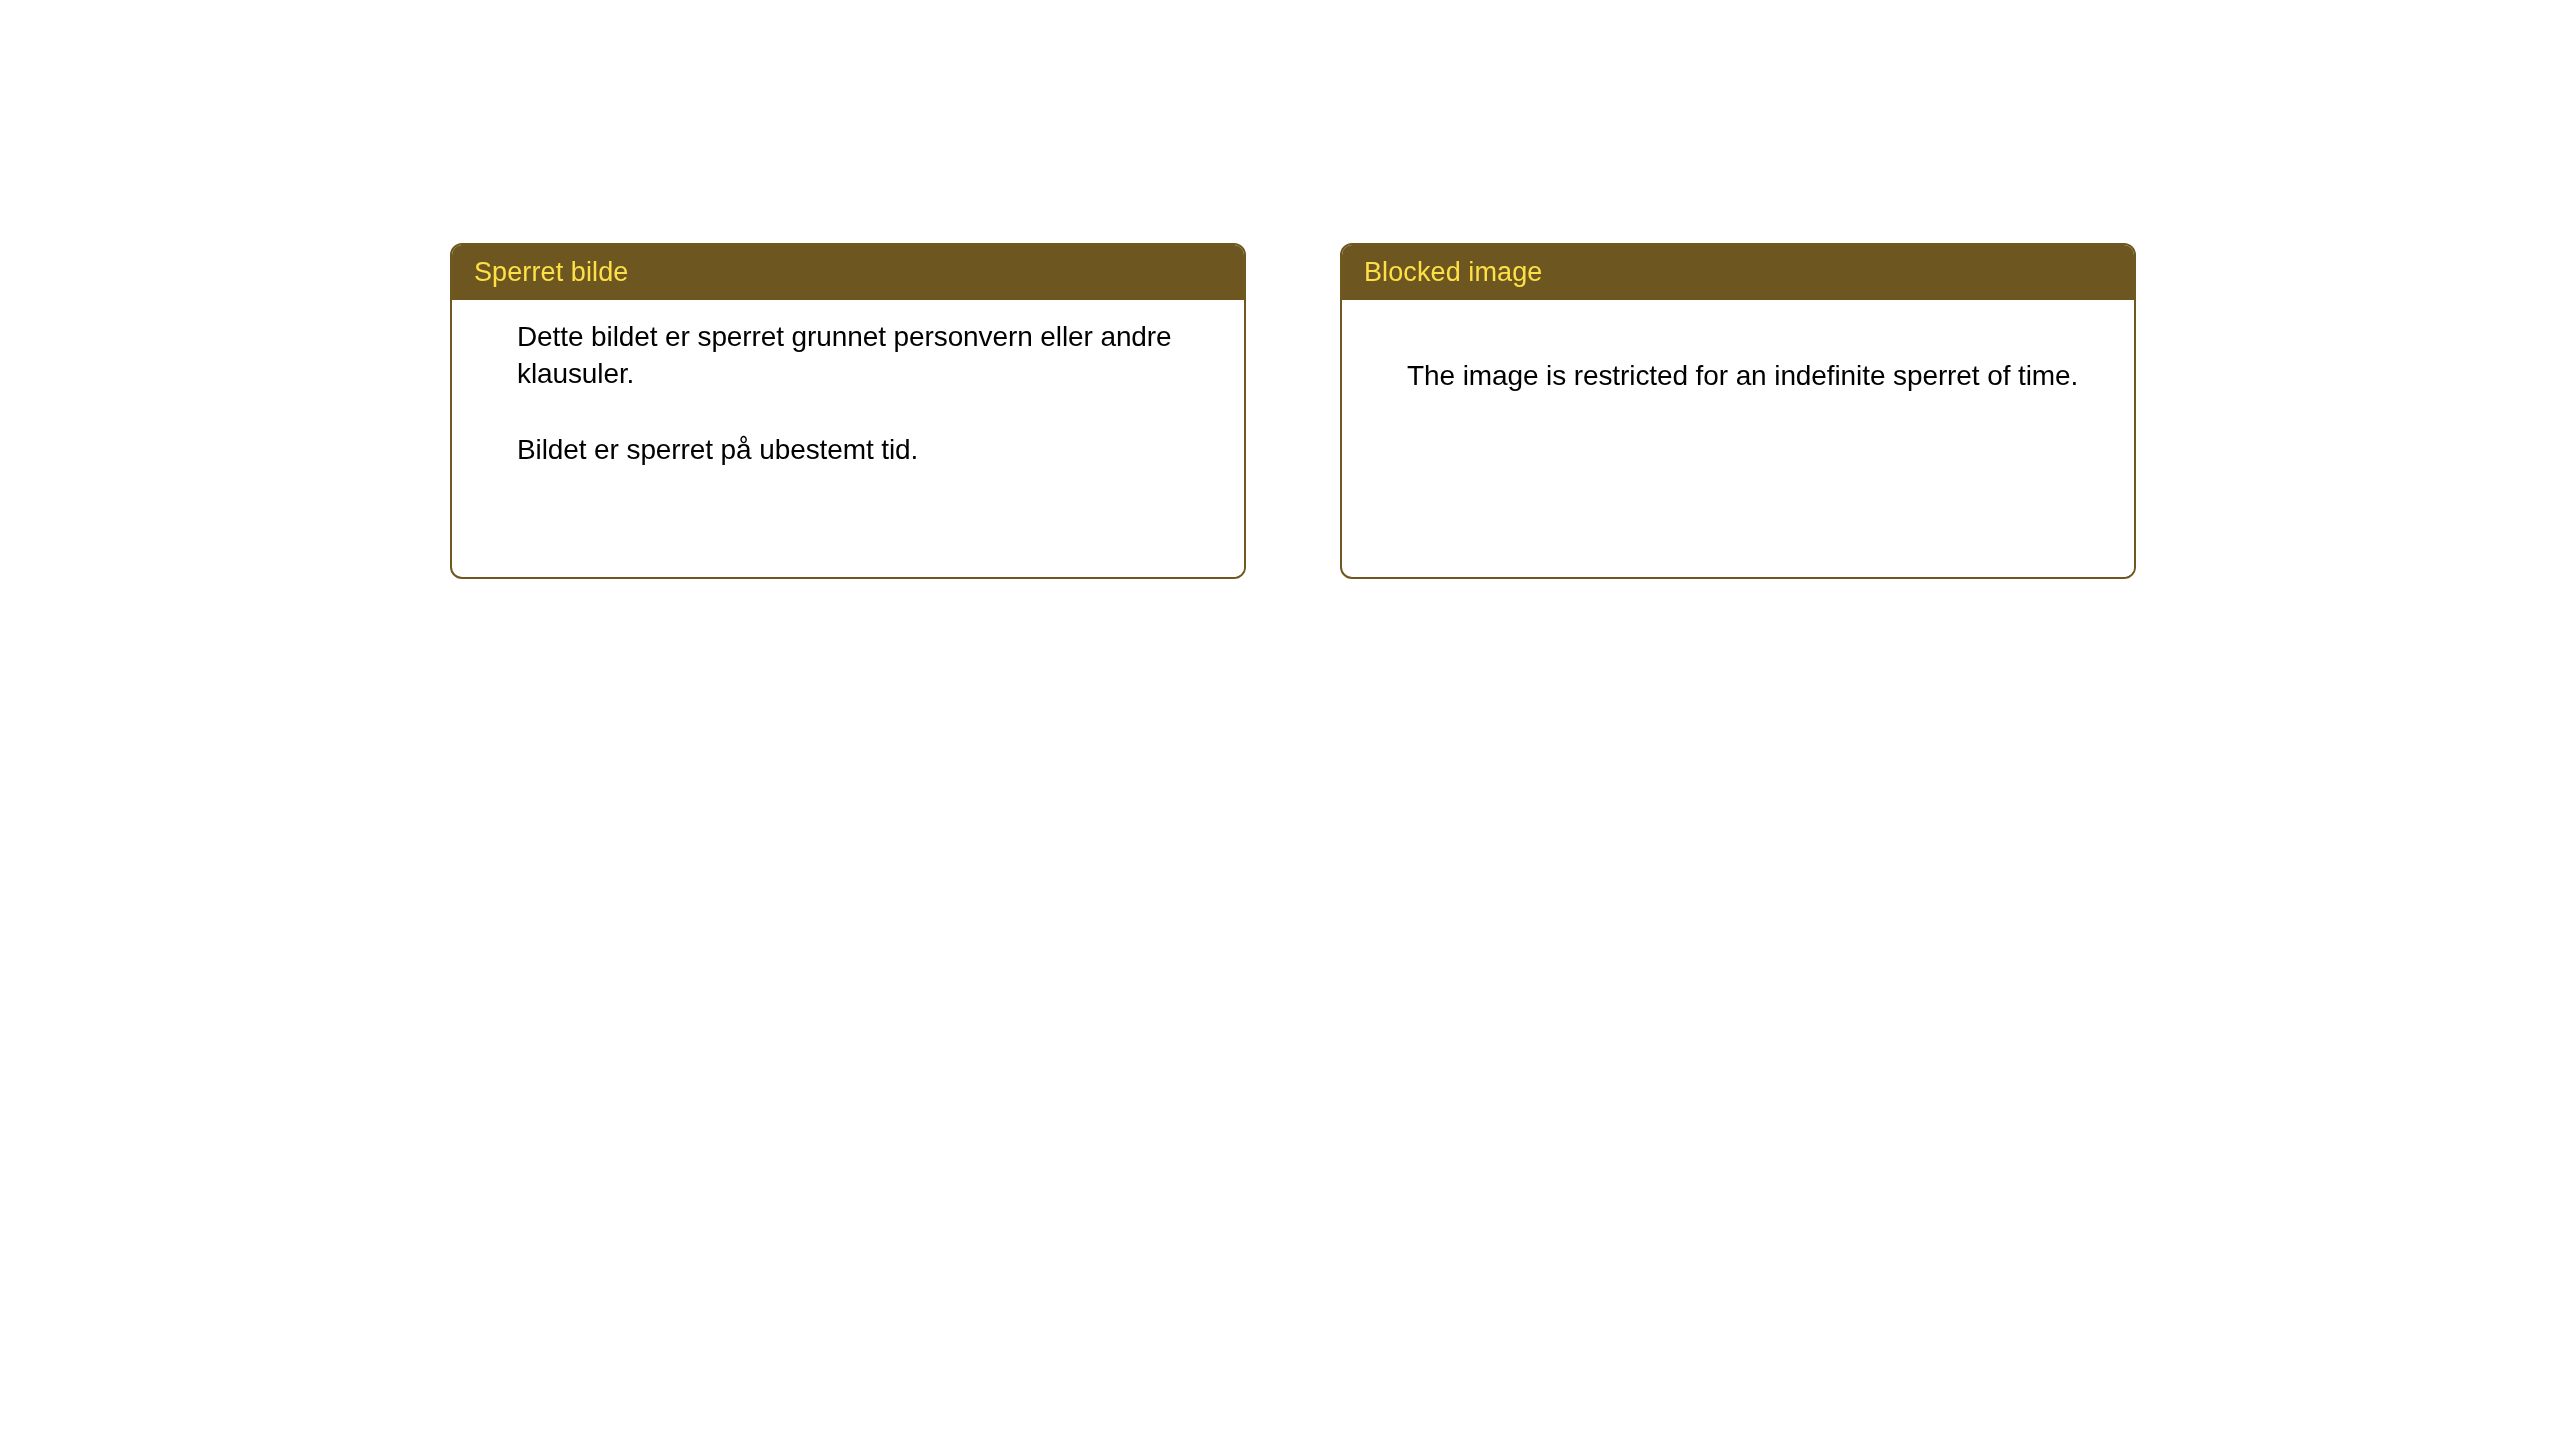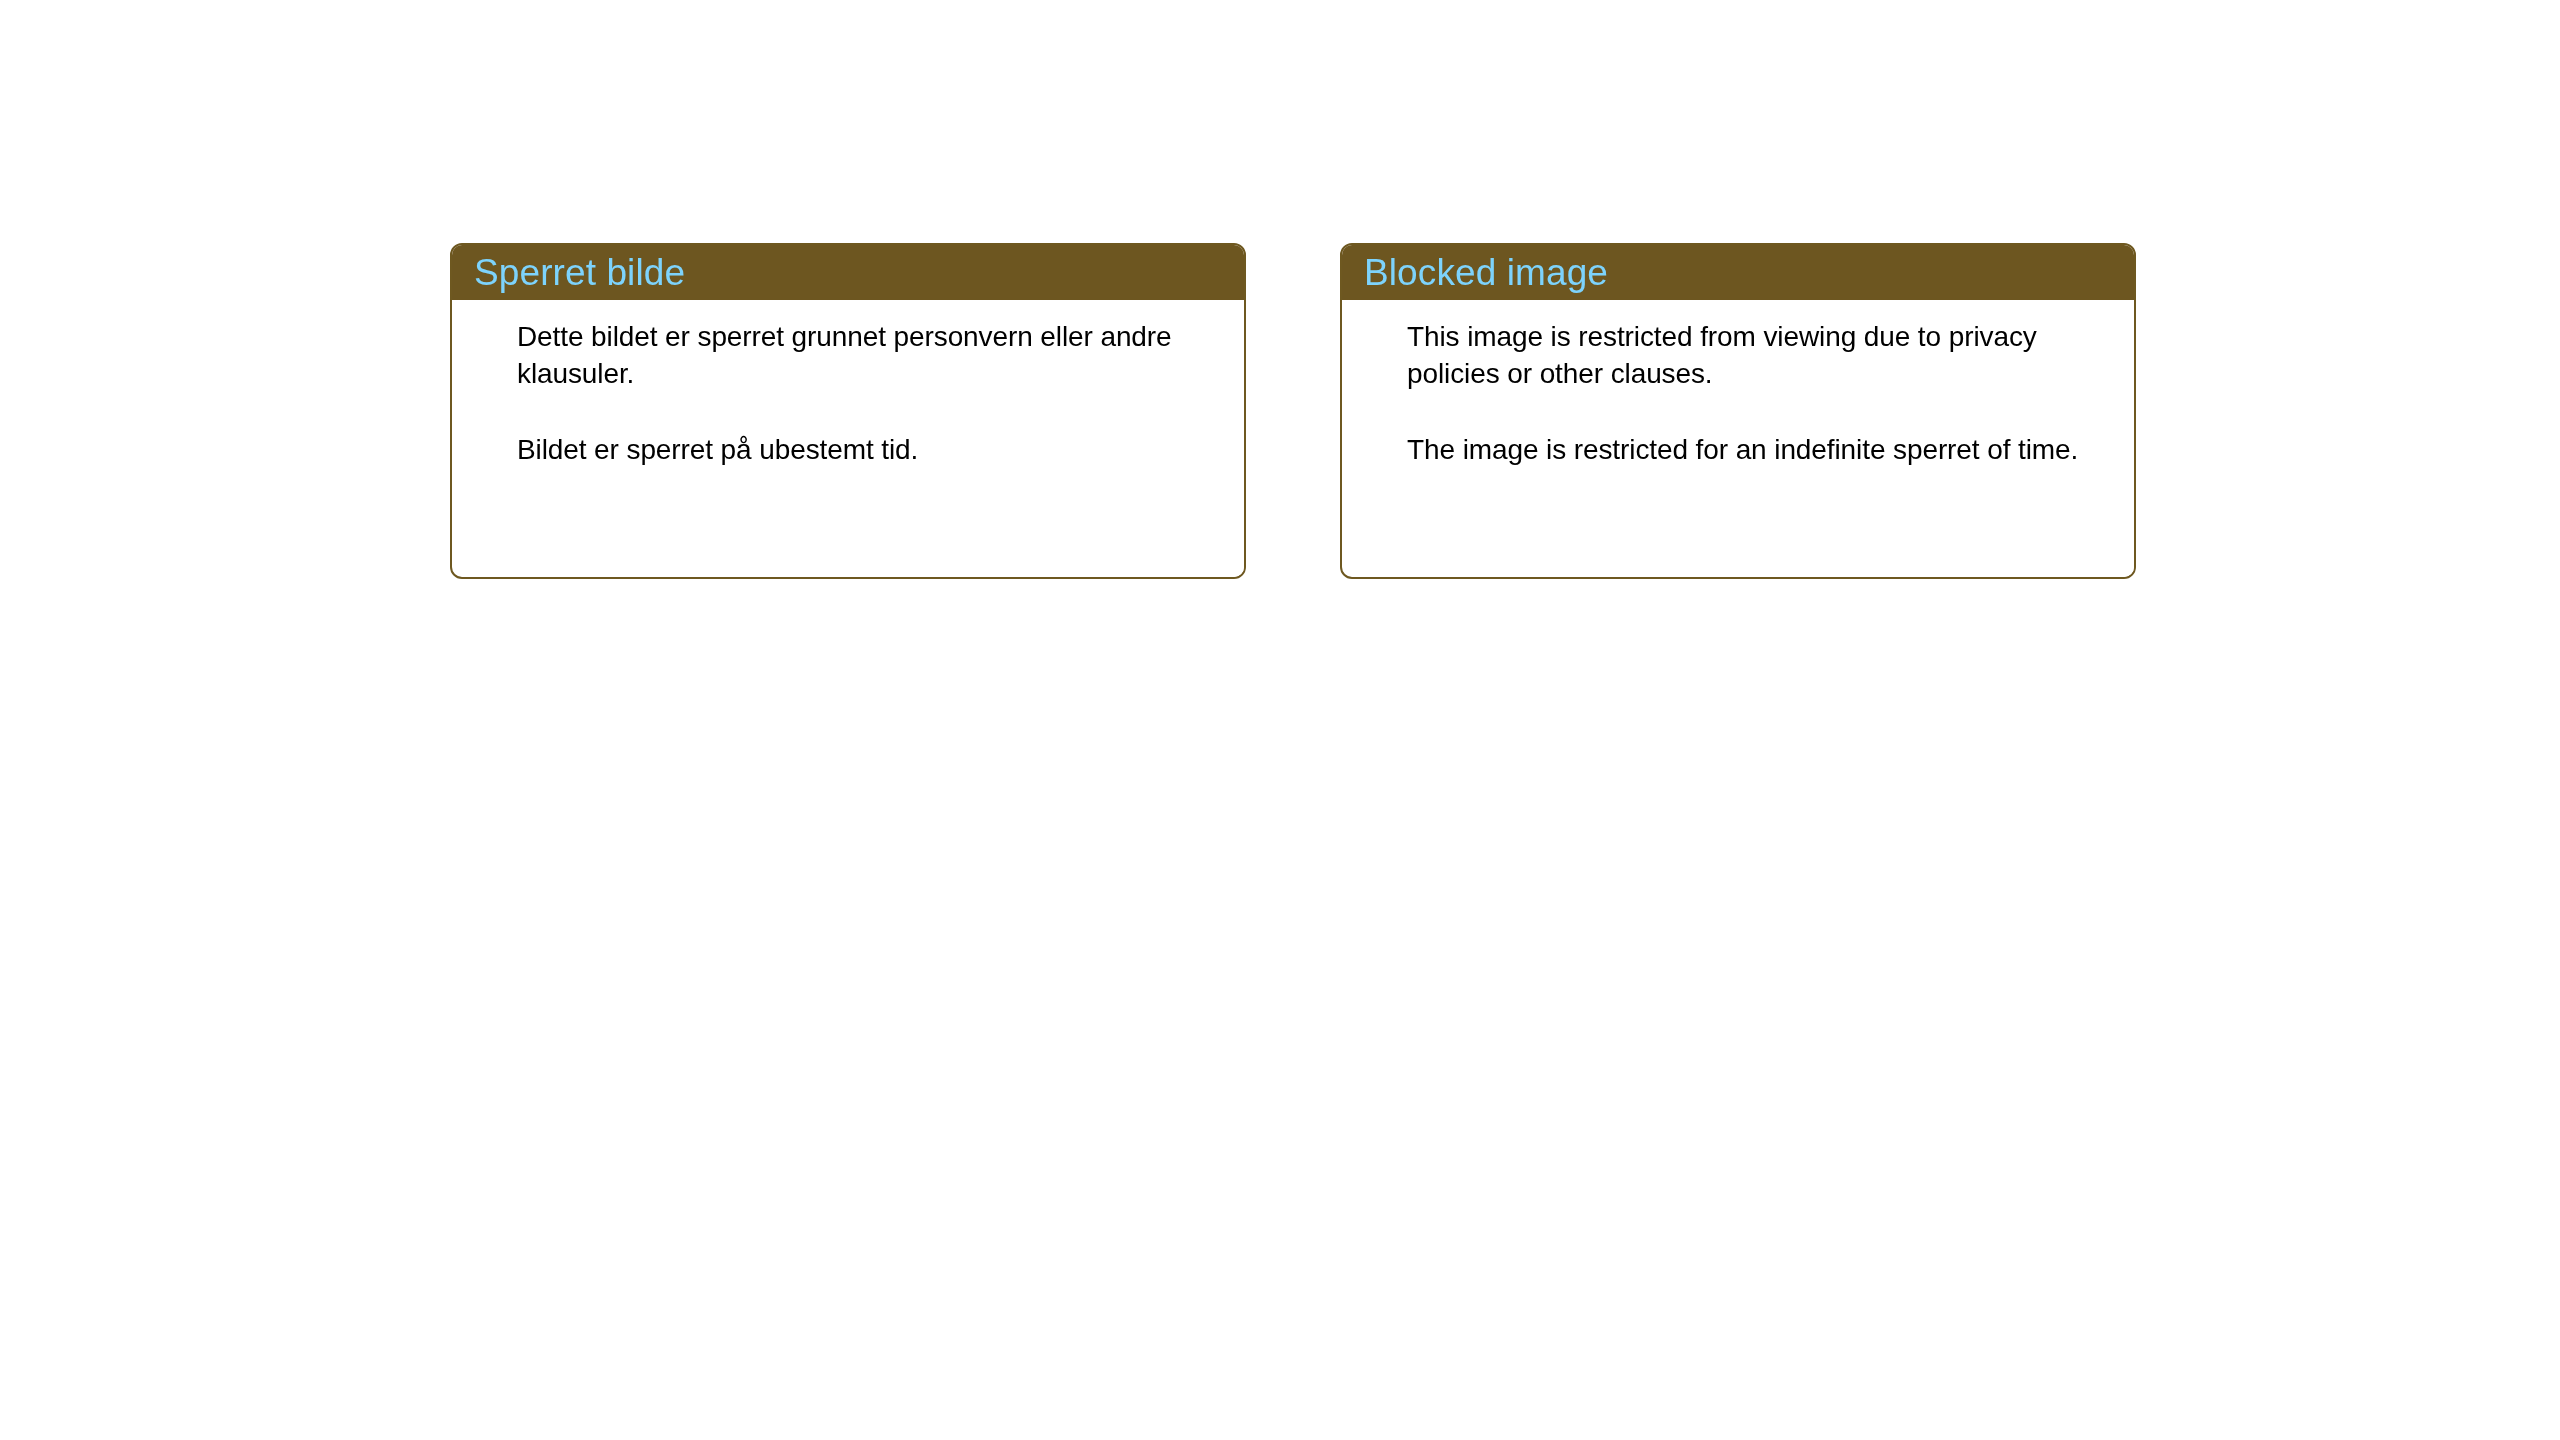--- a/index.html
+++ b/index.html
@@ -40,22 +40,22 @@
   .card-header {
     height: 55px;
     background: #6d5620;
     display: flex;
     align-items: center;
     padding: 0 0 0 22px;
     box-sizing: border-box;
   }
 
   .card-header-title {
-    color: #7dd3fc;
-    font-size: 37px;
+    color: #fde047;
+    font-size: 27px;
     font-weight: normal;
     line-height: 1;
     letter-spacing: 0.1px;
     white-space: nowrap;
   }
 
   .card-body {
     background: #ffffff;
     padding: 18px 20px 0 22px;
     box-sizing: border-box;
@@ -89,19 +89,18 @@
       <div class="paragraph-gap"></div>
       <p class="card-paragraph">Bildet er sperret på ubestemt tid.</p>
     </div>
   </div>
 
   <div class="notice-card" id="card-en">
     <div class="card-header">
       <span class="card-header-title">Blocked image</span>
     </div>
     <div class="card-body">
-      <p class="card-paragraph">This image is restricted from viewing due to privacy policies or other clauses.</p>
       <div class="paragraph-gap"></div>
       <p class="card-paragraph">The image is restricted for an indefinite sperret of time.</p>
     </div>
   </div>
 
 </div>
 
 </body></html>

